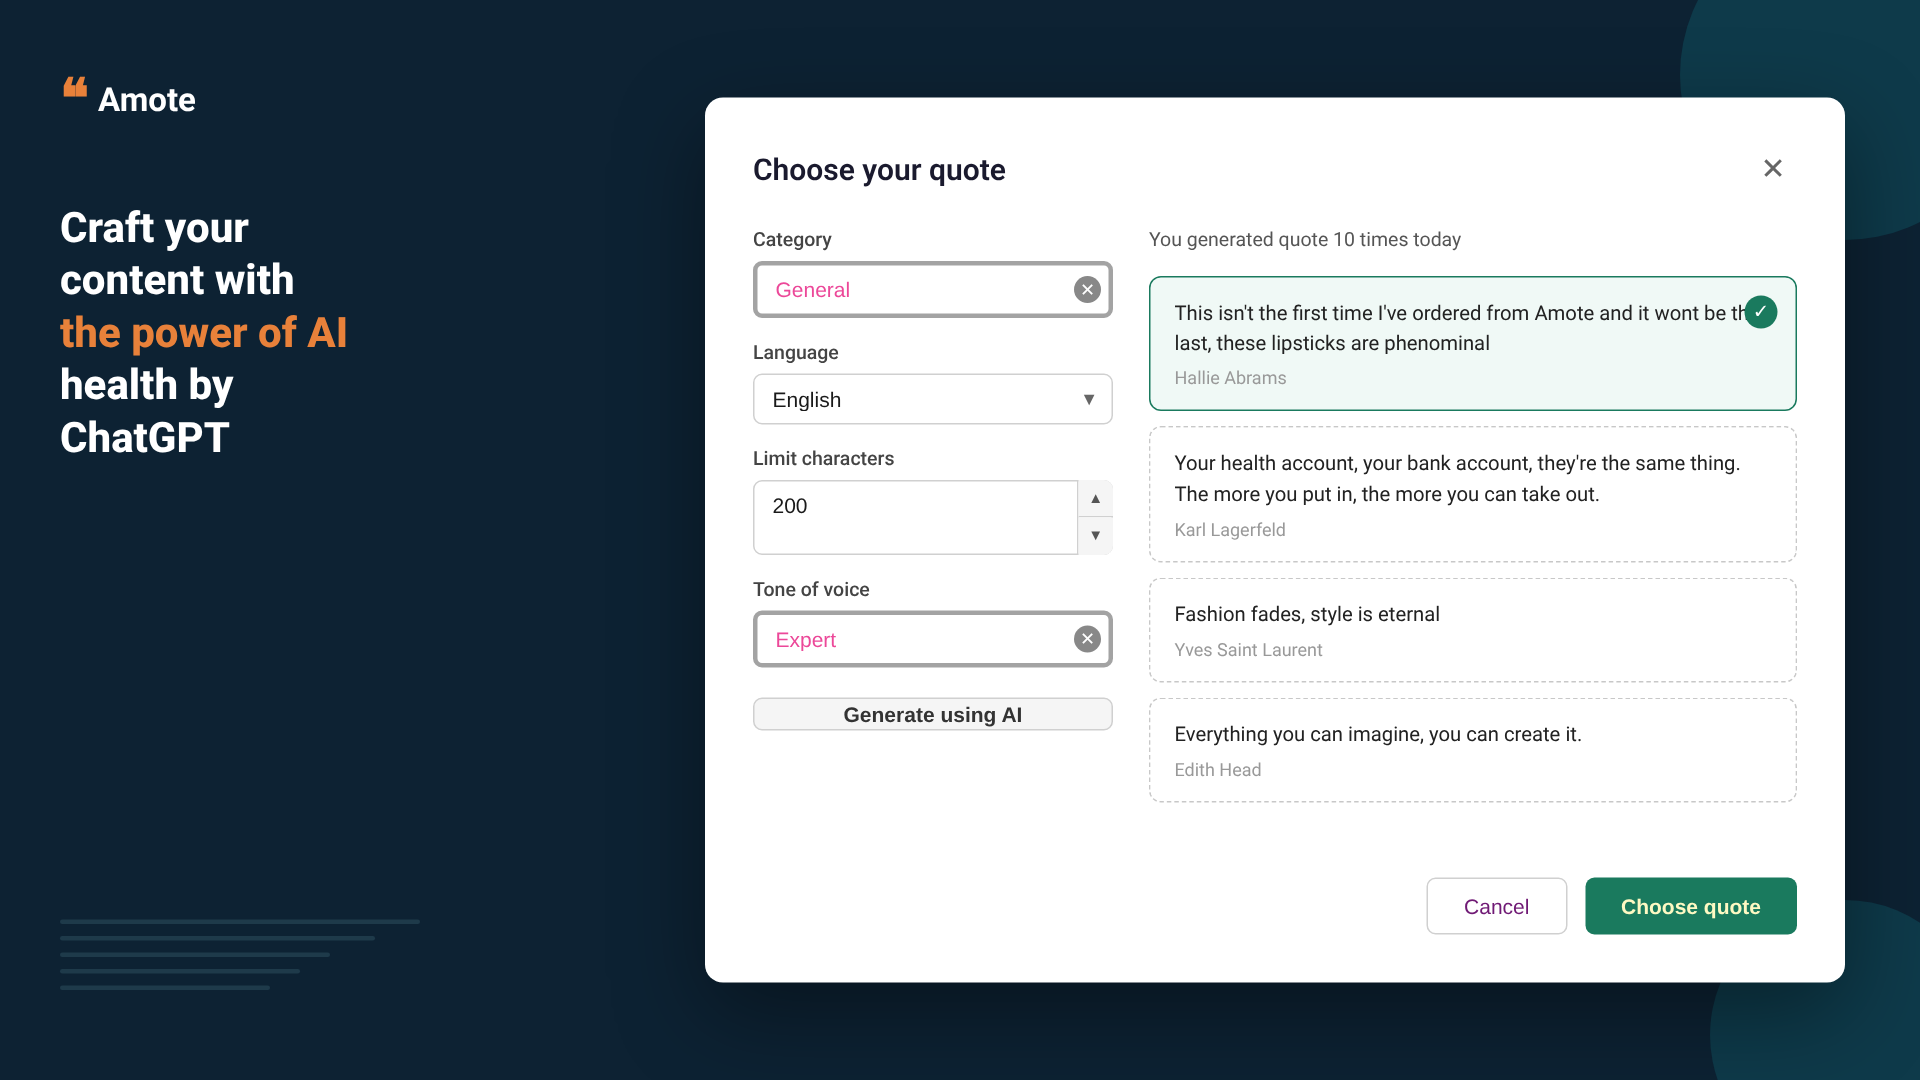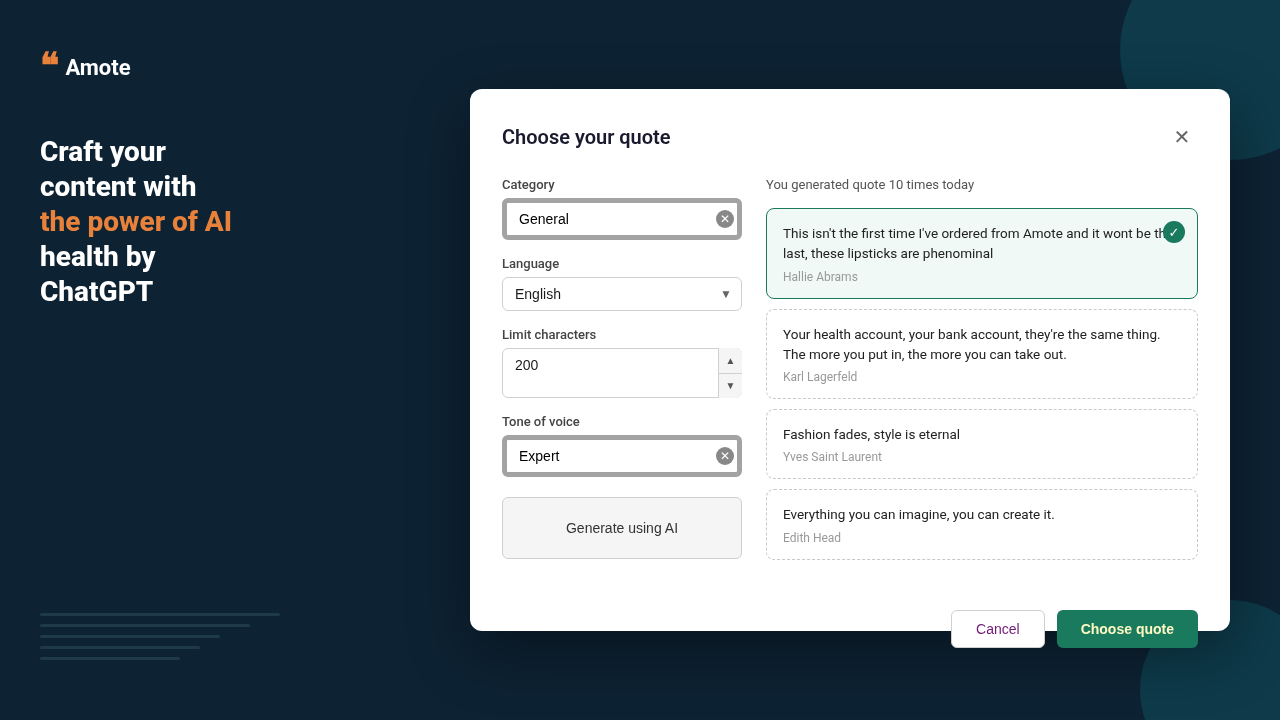--- a/index.html
+++ b/index.html
@@ -121,20 +121,21 @@
       height: 3px;
       background: #1e3a4a;
       border-radius: 2px;
     }
 
     
     .right-area {
       flex: 1;
       height: 542px;
       display: flex;
+      align-items: center;
       justify-content: center;
       position: relative;
     }
 
     
     .modal {
       background: #ffffff;
       border-radius: 12px;
       width: 760px;
       max-height: 620px;
@@ -201,24 +202,24 @@
 
     .form-input-wrapper {
       position: relative;
       display: flex;
       align-items: center;
     }
 
     .form-input {
       width: 100%;
       padding: 8px 32px 8px 12px;
-      border: 5px solid #a3a3a3;
+      border: 3px solid #a3a3a3;
       border-radius: 6px;
       font-size: 14px;
-      color: #000000;
+      color: #ec4899;
       background: #fff;
       outline: none;
       appearance: none;
     }
 
     .input-clear-btn {
       position: absolute;
       right: 8px;
       width: 18px;
       height: 18px;
@@ -299,26 +300,26 @@
       justify-content: center;
       font-size: 10px;
       color: #555;
       border-radius: 0;
     }
     .stepper-btn:first-child { border-radius: 0 6px 0 0; border-bottom: 1px solid #d0d0d0; }
     .stepper-btn:last-child { border-radius: 0 0 6px 0; }
 
     .generate-btn {
       margin-top: 4px;
-      padding: 22px 16px;
+      padding: 2px 16px;
       background: #f5f5f5;
       border: 1px solid #d0d0d0;
       border-radius: 6px;
       font-size: 14px;
-      font-weight: 400;
+      font-weight: 700;
       color: #333;
       cursor: pointer;
       text-align: center;
     }
 
     
     .quotes-side {
       flex: 1;
       display: flex;
       flex-direction: column;

